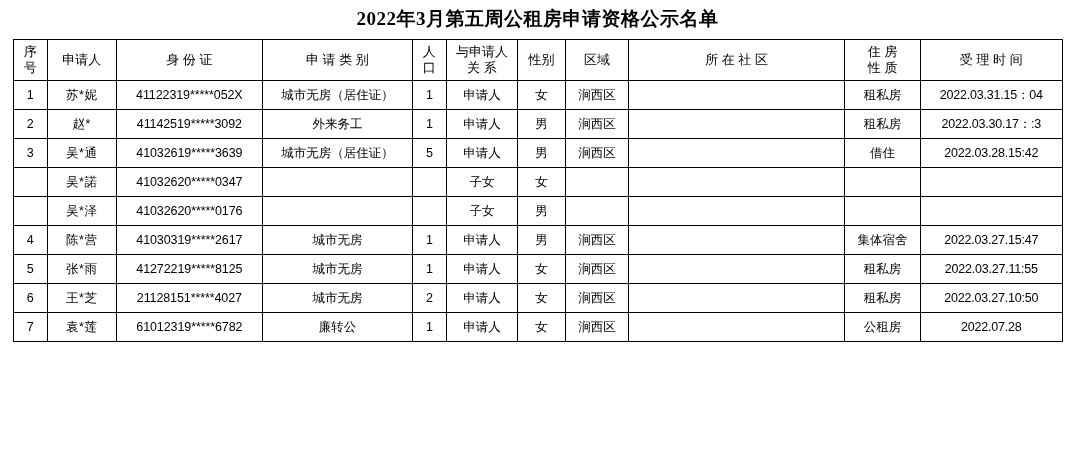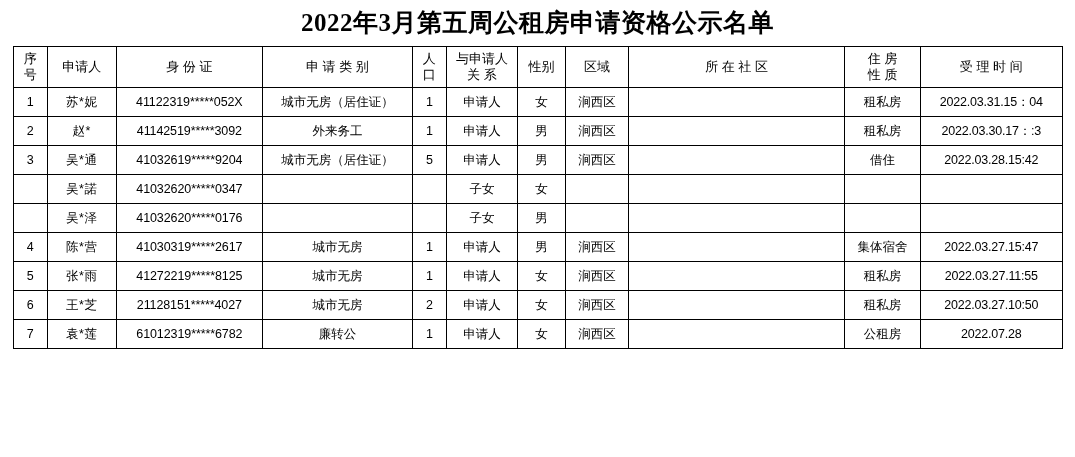--- a/index.html
+++ b/index.html
@@ -16,21 +16,21 @@
   }
   .page {
     position: relative;
     width: 1075px;
     height: 457px;
     box-sizing: border-box;
   }
   .doc-title {
     text-align: center;
     font-family: "Liberation Serif", serif;
-    font-size: 25px;
+    font-size: 19px;
     font-weight: bold;
     letter-spacing: 0.5px;
     padding-top: 6px;
     padding-bottom: 7px;
     color: #000000;
   }
   table.pubtable {
     border-collapse: collapse;
     margin: 0 auto;
     width: 1050px;
@@ -161,21 +161,21 @@
           <td>申请人</td>
           <td>男</td>
           <td>涧西区</td>
           <td></td>
           <td>租私房</td>
           <td class="cell-time">2022.03.30.17：:3</td>
         </tr>
         <tr>
           <td>3</td>
           <td class="cell-name">吴*通</td>
-          <td class="cell-id">41032619*****9204</td>
+          <td class="cell-id">41032619*****3639</td>
           <td>城市无房（居住证）</td>
           <td>5</td>
           <td>申请人</td>
           <td>男</td>
           <td>涧西区</td>
           <td></td>
           <td>借住</td>
           <td class="cell-time">2022.03.28.15:42</td>
         </tr>
         <tr>

